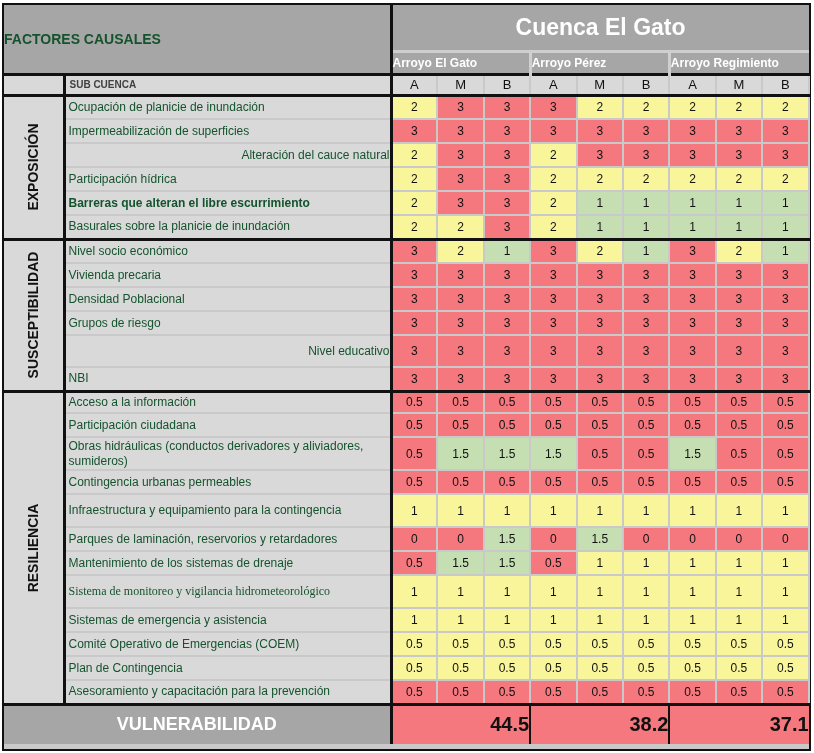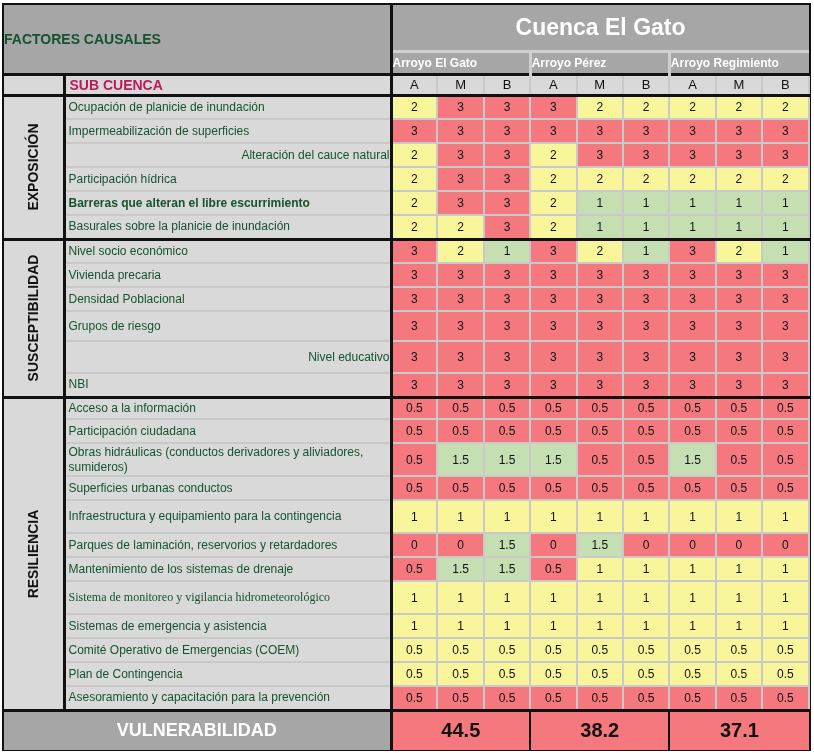--- a/index.html
+++ b/index.html
@@ -5,33 +5,33 @@
   html, body { margin: 0; padding: 0; background: #ffffff; }
   body { width: 814px; height: 753px; overflow: hidden; font-family: "Liberation Sans", sans-serif; }
   .wrap { position: absolute; left: 2px; top: 3px; width: 809px; height: 748px; background: #c9c9c9; border: 2px solid #111; box-sizing: border-box; }
   table.grid { border-collapse: collapse; table-layout: fixed; width: 805px; }
   table.grid td { padding: 0; box-sizing: border-box; }
   .hdr-left { background: #a6a6a6; color: #14532d; font-weight: bold; font-size: 14px; text-align: left; border-right: 3px solid #111; }
   .hdr-title { background: #a6a6a6; color: #fff; font-weight: bold; font-size: 23px; text-align: center; height: 46px; border-bottom: 3px solid #cfcfcf; }
   .hdr-sub { background: #a6a6a6; color: #fff; font-weight: bold; font-size: 12px; height: 23px; border-right: 3px solid #cfcfcf; }
   .hdr-sub.last { border-right: none; }
   .sc-row td { background: #d9d9d9; height: 21px; border-top: 3px solid #111; border-bottom: 3px solid #111; }
-  .sc-label { font-weight: bold; font-size: 14px; color: #be185d; padding-left: 4px !important; text-align: left; }
+  .sc-label { font-weight: bold; font-size: 10px; color: #404040; padding-left: 4px !important; text-align: left; }
   .sc-blank { border-right: 3px solid #111; }
   .sc-col { text-align: center; font-size: 13px; color: #111; border-right: 2px solid #c9c9c9; }
   .cat { background: #d9d9d9; border-right: 3px solid #111; border-bottom: 3px solid #111; position: relative; }
   .cat-label { position: absolute; left: 50%; top: 50%; transform: translate(-50%, -50%) rotate(-90deg); font-weight: bold; font-size: 14px; color: #111; white-space: nowrap; }
   .factor { background: #d9d9d9; font-size: 12px; color: #14532d; padding-left: 3px !important; border-right: 3px solid #111; border-bottom: 2px solid #c9c9c9; line-height: 15px; }
   .cell { text-align: center; font-size: 12px; color: #111; border: 2px solid #c9c9c9; }
   .c-red { background: #f4787e; }
   .c-yellow { background: #f8f59a; }
   .c-green { background: #c5dfb3; }
   .sec-end td { border-bottom: 3px solid #111; }
   .vul-label { background: #a6a6a6; color: #fff; font-weight: bold; font-size: 18px; text-align: center; border-right: 3px solid #111; height: 40px; }
-  .vul-val { background: #f4787e; color: #111; font-weight: bold; font-size: 20px; text-align: center; border-right: 2px solid #111; }
+  .vul-val { background: #f4787e; color: #111; font-weight: bold; font-size: 20px; text-align: right; border-right: 2px solid #111; }
   .vul-val.last { border-right: none; }
   .vul-row td { border-top: 3px solid #111; }
 </style>
 </head>
 <body>
 
 <div class="wrap">
   <table class="grid" id="grid">
     <colgroup>
       <col style="width:60px">
@@ -171,21 +171,21 @@
           <td class="cell c-red">3</td>
           <td class="cell c-red">3</td>
           <td class="cell c-red">3</td>
           <td class="cell c-red">3</td>
           <td class="cell c-red">3</td>
           <td class="cell c-red">3</td>
           <td class="cell c-red">3</td>
           <td class="cell c-red">3</td>
         </tr>
         <tr>
-          <td class="factor" style="height: 30px;">Grupos de riesgo</td>
+          <td class="factor" style="height: 24px;">Grupos de riesgo</td>
           <td class="cell c-red">3</td>
           <td class="cell c-red">3</td>
           <td class="cell c-red">3</td>
           <td class="cell c-red">3</td>
           <td class="cell c-red">3</td>
           <td class="cell c-red">3</td>
           <td class="cell c-red">3</td>
           <td class="cell c-red">3</td>
           <td class="cell c-red">3</td>
         </tr>
@@ -246,21 +246,21 @@
           <td class="cell c-green">1.5</td>
           <td class="cell c-green">1.5</td>
           <td class="cell c-green">1.5</td>
           <td class="cell c-red">0.5</td>
           <td class="cell c-red">0.5</td>
           <td class="cell c-green">1.5</td>
           <td class="cell c-red">0.5</td>
           <td class="cell c-red">0.5</td>
         </tr>
         <tr>
-          <td class="factor" style="height: 24px;">Superficies urbanas conductos</td>
+          <td class="factor" style="height: 24px;">Contingencia urbanas permeables</td>
           <td class="cell c-red">0.5</td>
           <td class="cell c-red">0.5</td>
           <td class="cell c-red">0.5</td>
           <td class="cell c-red">0.5</td>
           <td class="cell c-red">0.5</td>
           <td class="cell c-red">0.5</td>
           <td class="cell c-red">0.5</td>
           <td class="cell c-red">0.5</td>
           <td class="cell c-red">0.5</td>
         </tr>

